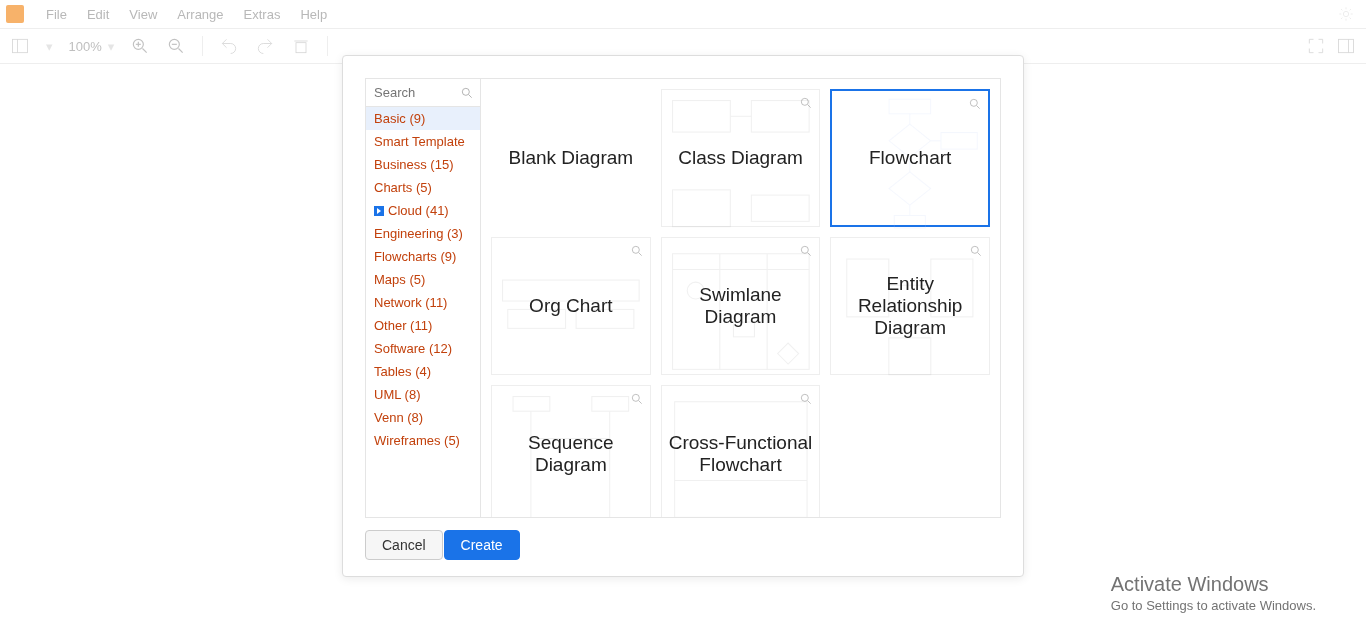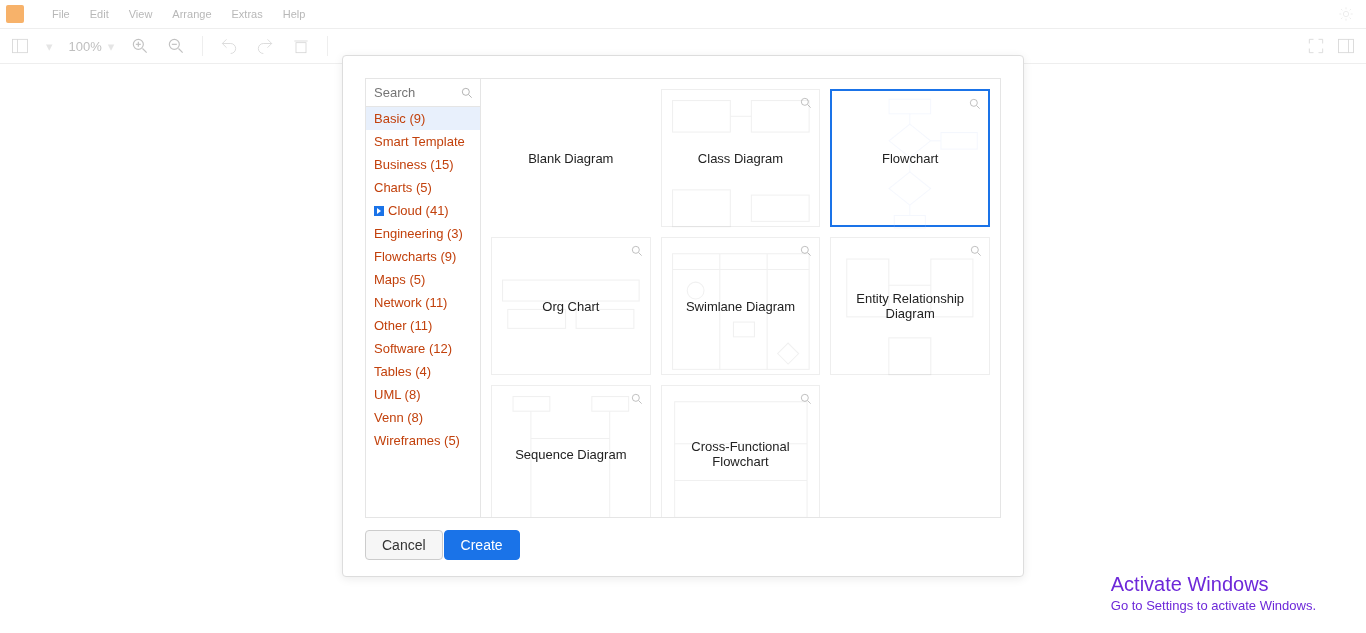--- a/index.html
+++ b/index.html
@@ -1,18 +1,18 @@
 <!DOCTYPE html>
 <html><head>
 <meta charset="utf-8">
 <style>
 * { margin: 0; padding: 0; box-sizing: border-box; font-family: -apple-system, BlinkMacSystemFont, "Segoe UI", Arial, sans-serif; }
 body { width: 1366px; height: 633px; background: #fff; position: relative; overflow: hidden; }
 
-.menubar { height: 28px; background: #fff; display: flex; align-items: center; padding: 0 6px; font-size: 11px; color: #b8b8b8; gap: 6px; }
+.menubar { height: 28px; background: #fff; display: flex; align-items: center; padding: 0 6px; font-size: 13px; color: #b8b8b8; }
 .menubar .logo { width: 18px; height: 18px; background: #f7b26a; border-radius: 2px; margin-right: 12px; }
 .menubar .menu-item { padding: 0 10px; cursor: pointer; }
 .menubar .right { margin-left: auto; display: flex; align-items: center; }
 .menubar .sun { width: 16px; height: 16px; margin-right: 6px; opacity: 0.25; }
 
 .toolbar { height: 36px; border-top: 1px solid #eee; border-bottom: 1px solid #eee; display: flex; align-items: center; padding: 0 10px; gap: 16px; color: #bfbfbf; font-size: 13px; }
 .toolbar .tb-btn { width: 20px; height: 20px; opacity: 0.4; }
 .toolbar .zoom { display: flex; align-items: center; gap: 6px; }
 .toolbar .sep { flex: 0 0 1px; background: #eee; height: 20px; }
 .toolbar .right { margin-left: auto; display: flex; gap: 10px; }
@@ -26,34 +26,34 @@
 .search-icon { position: absolute; right: 6px; top: 50%; transform: translateY(-50%); width: 14px; height: 14px; opacity: 0.6; }
 .cat-list { flex: 1; overflow-y: auto; position: relative; }
 .cat-list::-webkit-scrollbar { width: 6px; }
 .cat-list::-webkit-scrollbar-thumb { background: #ddd; border-radius: 3px; }
 .cat-item { padding: 4px 8px; font-size: 13px; color: #c2410c; cursor: pointer; display: flex; align-items: center; gap: 4px; white-space: nowrap; }
 .cat-item.selected { background: #e8f0fc; }
 .cat-item .expander { width: 10px; height: 10px; background: #1a73e8; display: inline-flex; align-items: center; justify-content: center; }
 .cat-item .expander::after { content: ""; border-left: 4px solid #fff; border-top: 3px solid transparent; border-bottom: 3px solid transparent; }
 
 .templates { flex: 1; border: 1px solid #e5e5e5; border-left: none; overflow-y: auto; padding: 10px 10px 0 10px; display: grid; grid-template-columns: repeat(3, 1fr); gap: 10px; align-content: start; }
-.tpl { position: relative; height: 138px; border: 1px solid #eee; background: #fff; display: flex; align-items: center; justify-content: center; text-align: center; font-size: 13px; color: #222; padding: 6px; cursor: pointer; }
+.tpl { position: relative; height: 138px; border: 1px solid #eee; background: #fff; display: flex; align-items: center; justify-content: center; text-align: center; font-size: 19px; color: #222; padding: 6px; cursor: pointer; }
 .tpl.selected { border: 2px solid #1a73e8; }
 .tpl .mag { position: absolute; top: 6px; right: 6px; width: 14px; height: 14px; opacity: 0.5; }
 .tpl.plain { border: none; }
 .tpl .bgdeco { position: absolute; inset: 0; opacity: 0.14; }
 
 .mini-class { stroke:#999; fill:none; }
 .mini-flow { stroke:#b9caf5; fill:none; }
 
 .dialog-footer { padding: 12px 22px 16px; display: flex; justify-content: flex-start; gap: 1px; }
 .btn { padding: 6px 16px; border-radius: 4px; font-size: 14px; cursor: pointer; border: 1px solid #ccc; background: #f6f6f6; color: #333; }
 .btn.primary { background: #1a73e8; border-color: #1a73e8; color: #fff; }
 
-.activate { position: absolute; right: 50px; bottom: 20px; text-align: left; color: #6d28d9; }
+.activate { position: absolute; right: 50px; bottom: 20px; text-align: left; color: #737373; }
 .activate .t1 { font-size: 20px; }
 .activate .t2 { font-size: 13px; margin-top: 2px; }
 
 svg { display: block; }
 .magsvg circle { fill:none; stroke:#666; stroke-width:1.4; }
 .magsvg line { stroke:#666; stroke-width:1.4; }
 </style>
 </head>
 <body>
 

